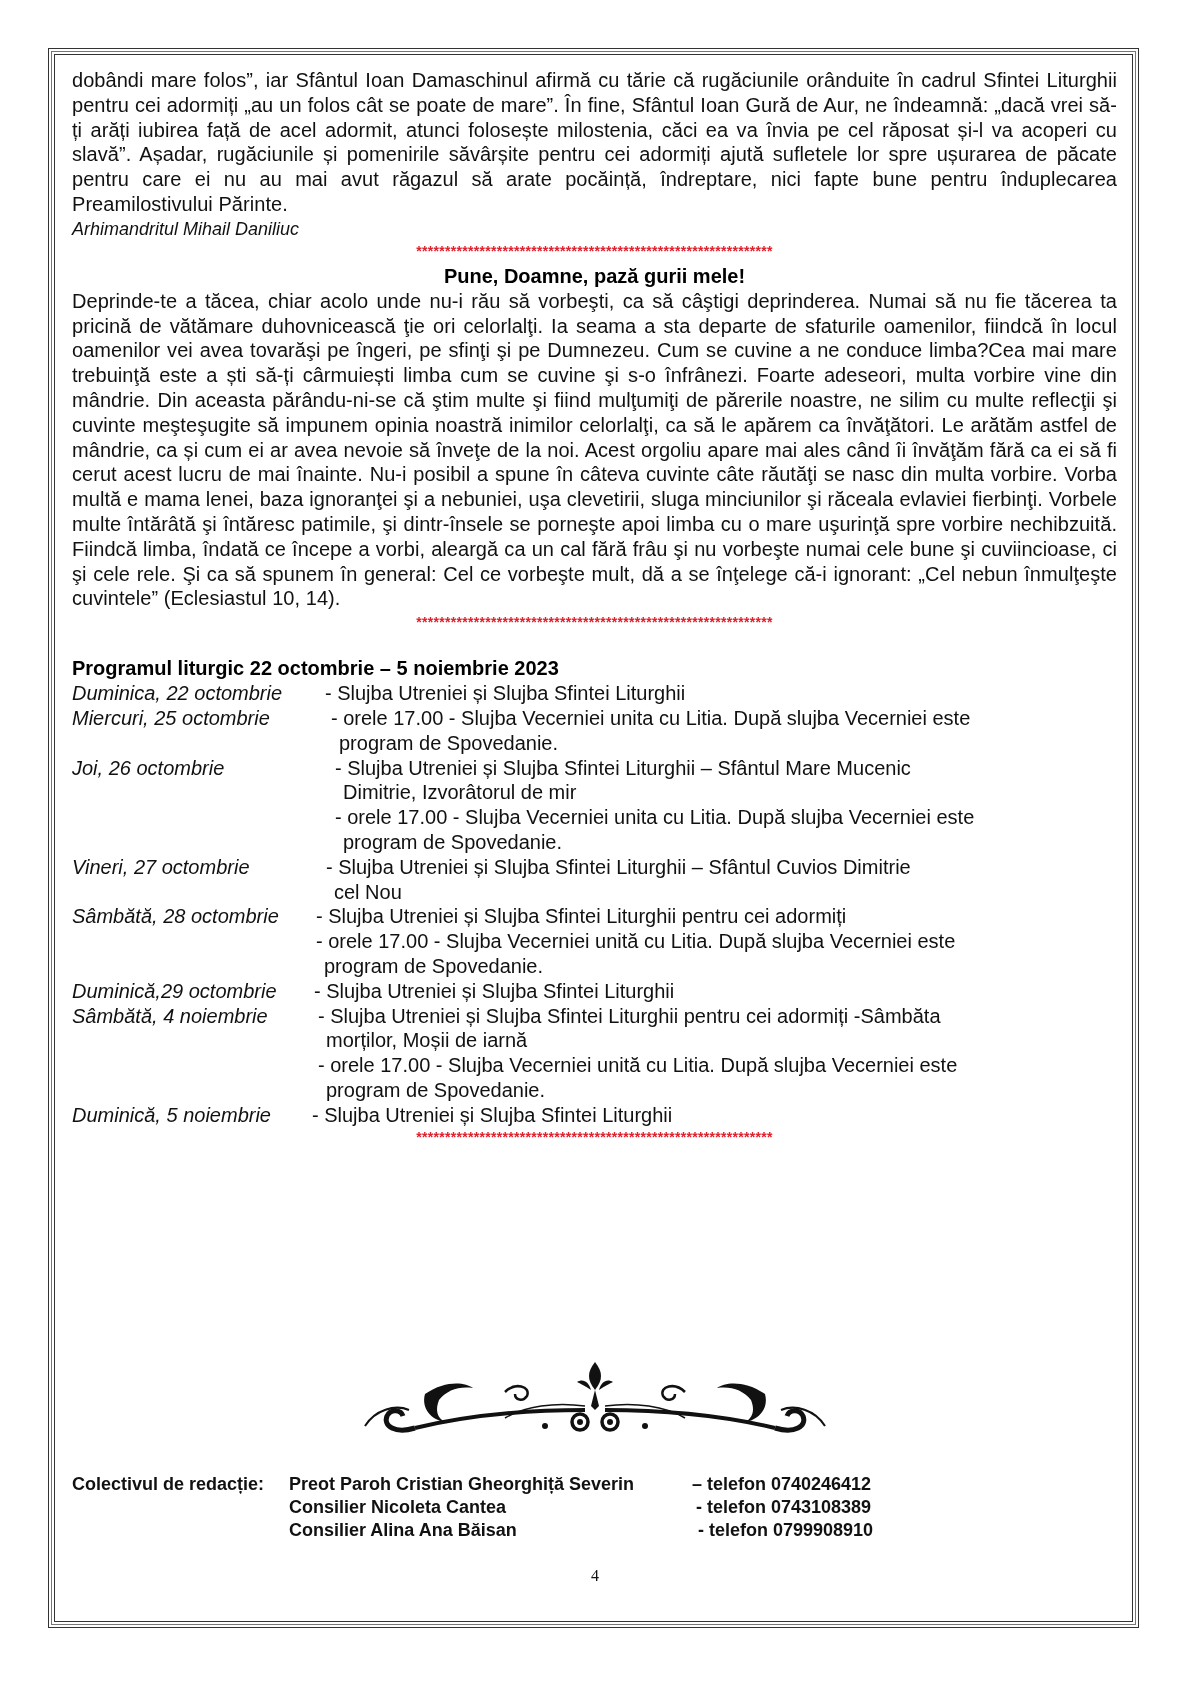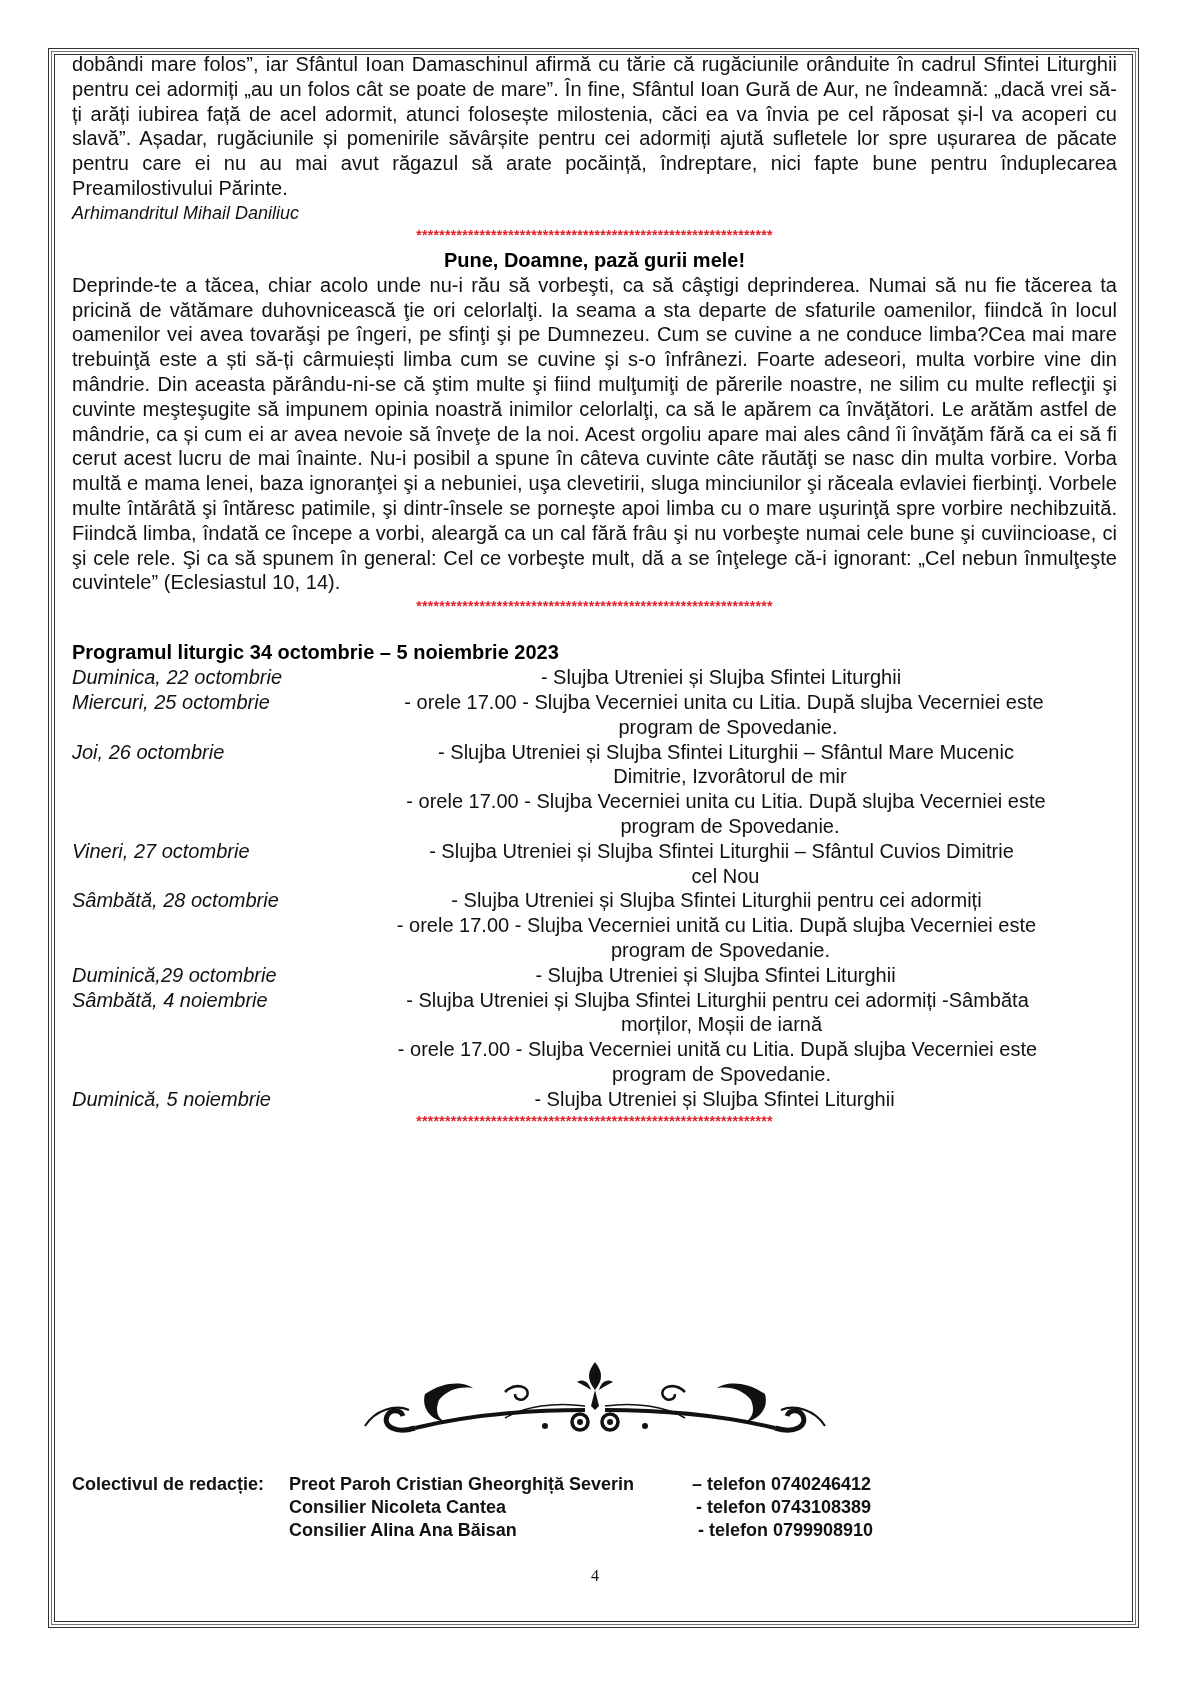--- a/index.html
+++ b/index.html
@@ -4,27 +4,27 @@
 <style>
   html, body { margin: 0; padding: 0; background: #ffffff; }
   body { width: 1190px; height: 1683px; position: relative; overflow: hidden;
          font-family: "Liberation Sans", sans-serif; color: #111; }
   .frame-outer { position: absolute; left: 48px; top: 48px; width: 1091px; height: 1580px;
          border: 1px solid #333; box-sizing: border-box; }
   .frame-mid { position: absolute; left: 51px; top: 51px; width: 1085px; height: 1574px;
          border: 1px solid #777; box-sizing: border-box; }
   .frame-inner { position: absolute; left: 54px; top: 54px; width: 1079px; height: 1568px;
          border: 1px solid #333; box-sizing: border-box; }
-  .content { position: absolute; left: 72px; top: 52px; width: 1045px; }
+  .content { position: absolute; left: 72px; top: 68px; width: 1045px; }
   .para { font-size: 20px; line-height: 24.8px; text-align: justify; margin: 0; letter-spacing: 0.05px; }
   .author { font-size: 18px; font-style: italic; line-height: 24px; margin: 0; }
   .stars { color: #e0202c; font-size: 14px; line-height: 18px; letter-spacing: 0.3px; white-space: nowrap; margin: 0; font-weight: bold; }
   .title-red { color: #000000; font-weight: bold; font-size: 20px; line-height: 26px; margin: 0; }
   .center { text-align: center; }
-  .sched { font-size: 20px; line-height: 24.8px; margin: 0; position: relative; text-align: center; }
+  .sched { font-size: 20px; line-height: 24.8px; margin: 0; position: relative; }
   .sched-row { position: relative; min-height: 24.8px; }
   .sched-day { position: absolute; left: 0; top: 0; font-style: italic; white-space: nowrap; }
   .sched-line { white-space: nowrap; }
   .ornament { position: absolute; left: 355px; top: 1360px; width: 480px; height: 80px; }
   .credits { position: absolute; left: 72px; top: 1473px; font-weight: bold; font-size: 18px; line-height: 23px; }
   .credits-row { position: relative; height: 23px; white-space: nowrap; }
   .page-num { position: absolute; left: 0; width: 1190px; top: 1567px; text-align: center;
               font-family: "Liberation Serif", serif; font-size: 16px; }
 </style>
 </head>
@@ -43,21 +43,21 @@
   <p class="stars center" style="margin-top:1px;">**************************************************************</p>
 
   <section>
     <h2 class="title-red center" style="margin-top:3px;">Pune, Doamne, pază gurii mele!</h2>
     <p class="para">Deprinde-te a tăcea, chiar acolo unde nu-i rău să vorbeşti, ca să câştigi deprinderea. Numai să nu fie tăcerea ta pricină de vătămare duhovnicească ţie ori celorlalţi. Ia seama a sta departe de sfaturile oamenilor, fiindcă în locul oamenilor vei avea tovarăşi pe îngeri, pe sfinţi şi pe Dumnezeu. Cum se cuvine a ne conduce limba?Cea mai mare trebuinţă este a ști să-ți cârmuiești limba cum se cuvine şi s-o înfrânezi. Foarte adeseori, multa vorbire vine din mândrie. Din aceasta părându-ni-se că ştim multe şi fiind mulţumiţi de părerile noastre, ne silim cu multe reflecţii şi cuvinte meşteşugite să impunem opinia noastră inimilor celorlalţi, ca să le apărem ca învăţători. Le arătăm astfel de mândrie, ca și cum ei ar avea nevoie să înveţe de la noi. Acest orgoliu apare mai ales când îi învăţăm fără ca ei să fi cerut acest lucru de mai înainte. Nu-i posibil a spune în câteva cuvinte câte răutăţi se nasc din multa vorbire. Vorba multă e mama lenei, baza ignoranţei şi a nebuniei, uşa clevetirii, sluga minciunilor şi răceala evlaviei fierbinţi. Vorbele multe întărâtă şi întăresc patimile, şi dintr-însele se porneşte apoi limba cu o mare uşurinţă spre vorbire nechibzuită. Fiindcă limba, îndată ce începe a vorbi, aleargă ca un cal fără frâu şi nu vorbeşte numai cele bune şi cuviincioase, ci şi cele rele. Şi ca să spunem în general: Cel ce vorbeşte mult, dă a se înţelege că-i ignorant: „Cel nebun înmulţeşte cuvintele” (Eclesiastul 10, 14).</p>
   </section>
 
   <p class="stars center" style="margin-top:2px;">**************************************************************</p>
 
   <section style="margin-top:24px;">
-    <h2 class="title-red">Programul liturgic 34 octombrie – 5 noiembrie 2023</h2>
+    <h2 class="title-red">Programul liturgic 22 octombrie – 5 noiembrie 2023</h2>
     <div class="sched" id="sched">
         <div class="sched-row">
           <span class="sched-day">Duminica, 22 octombrie</span>
           <div class="sched-line" style="padding-left: 253px;">- Slujba Utreniei și Slujba Sfintei Liturghii</div>
         </div>
         <div class="sched-row">
           <span class="sched-day">Miercuri,  25 octombrie</span>
           <div class="sched-line" style="padding-left: 259px;">- orele 17.00 - Slujba Vecerniei unita cu Litia. După slujba Vecerniei este</div>
           <div class="sched-line" style="padding-left: 267px;">program de Spovedanie.</div>
         </div>

